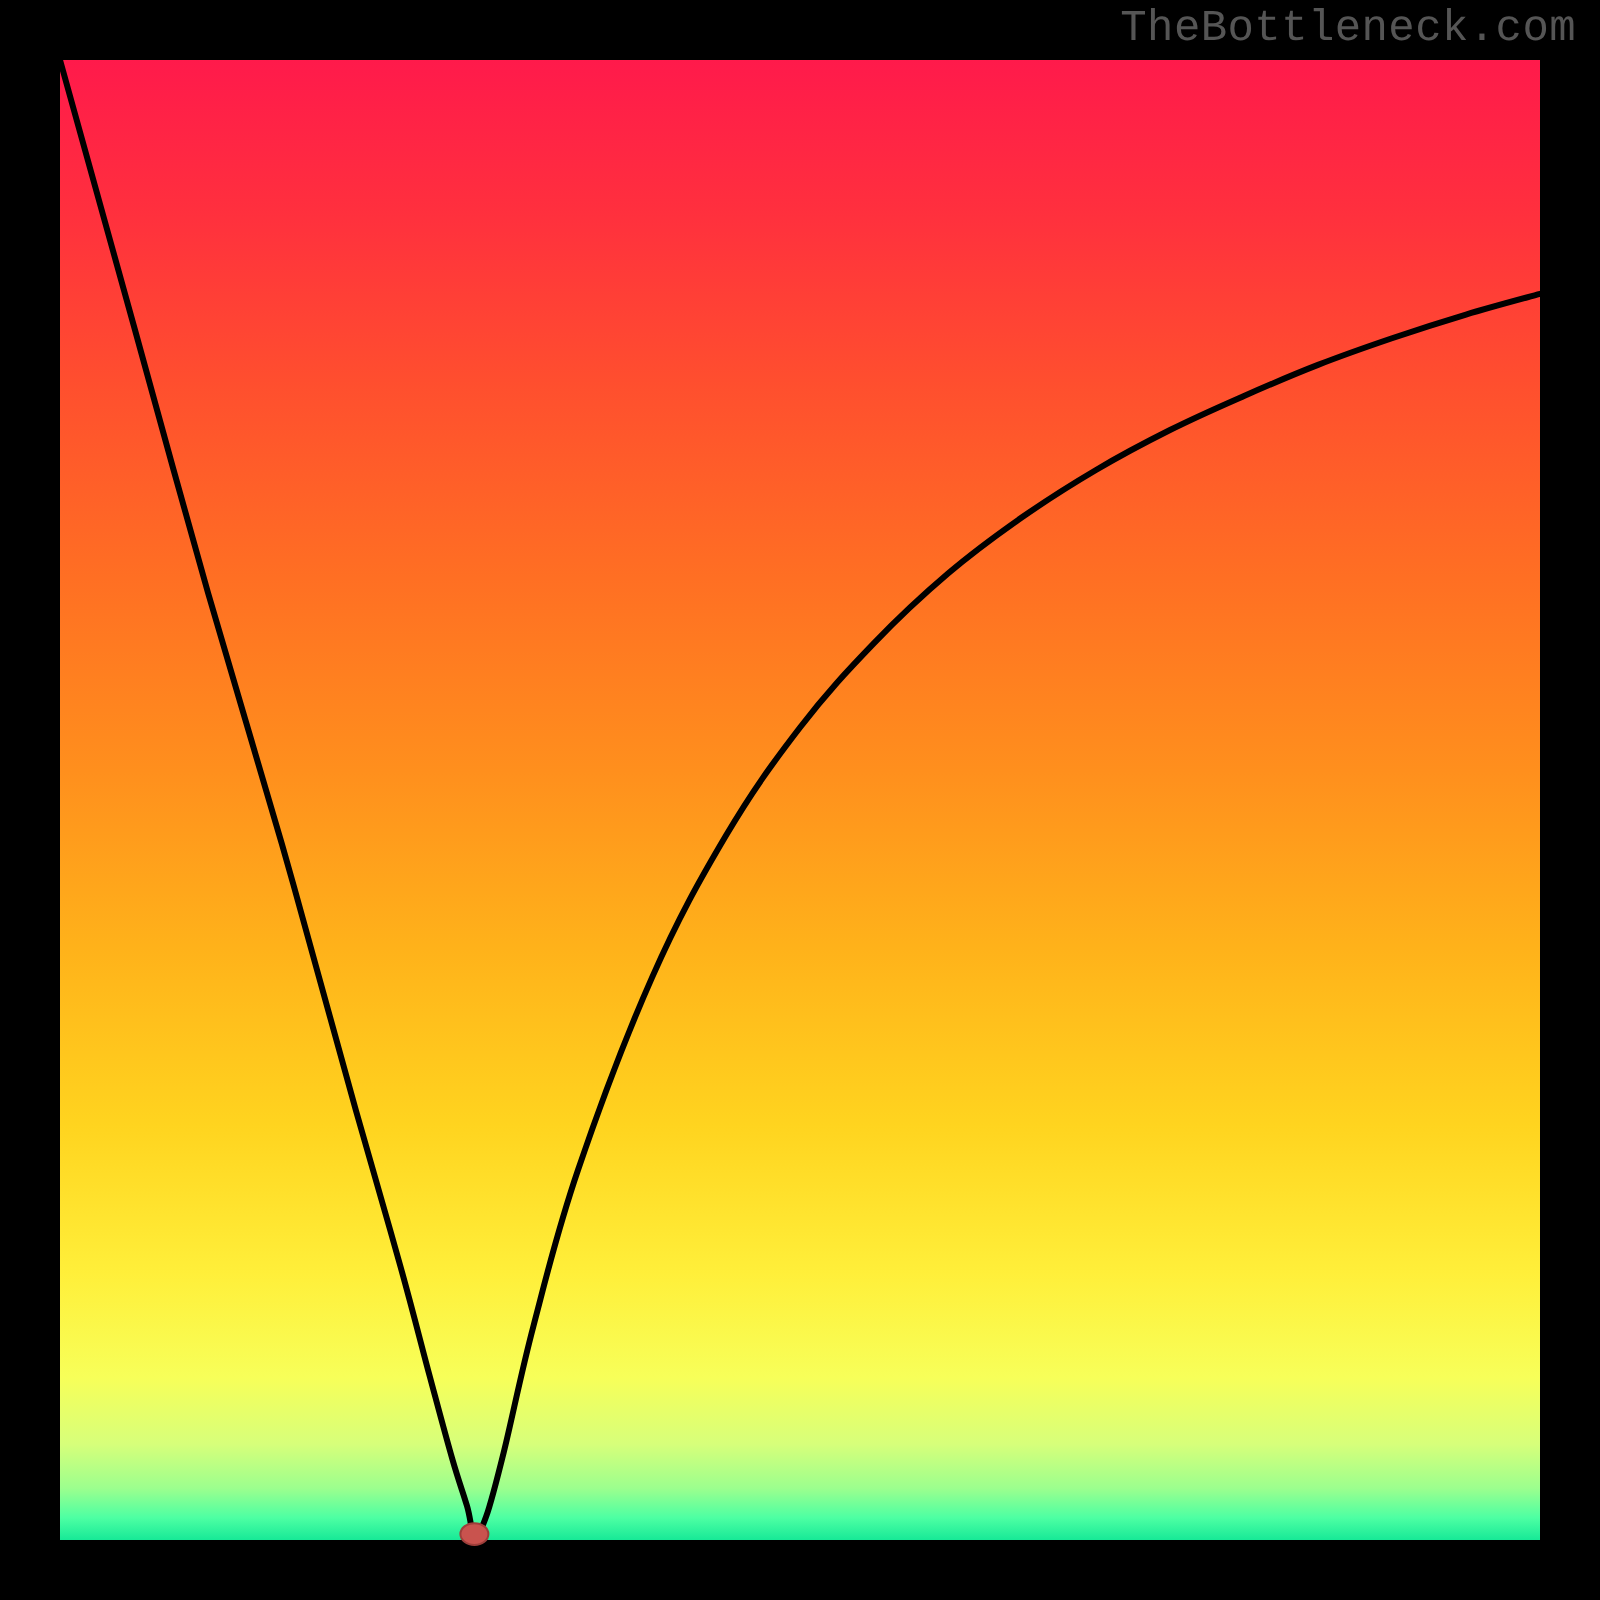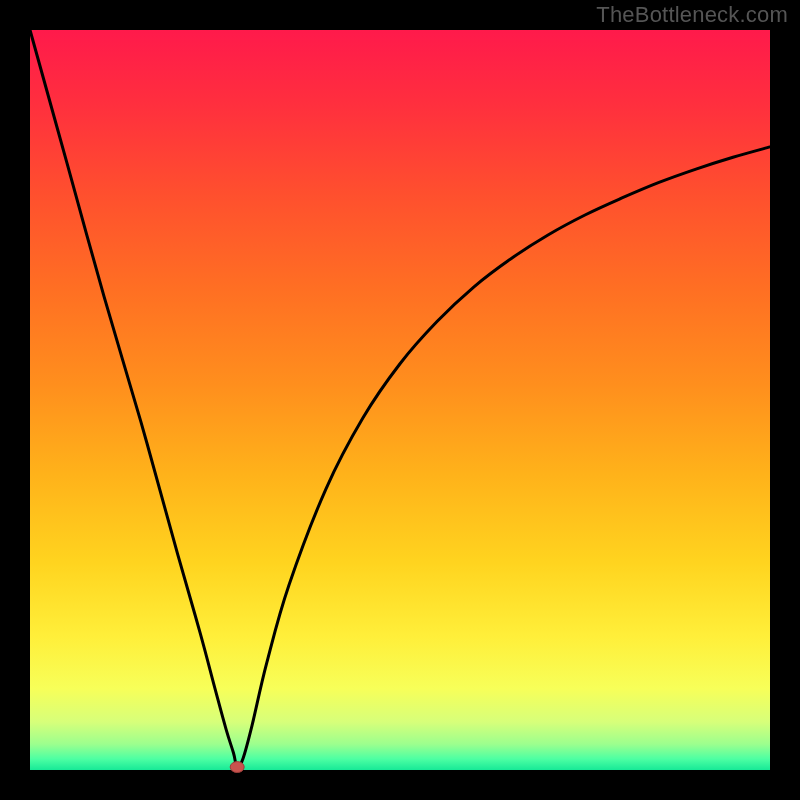--- a/index.html
+++ b/index.html
@@ -18,21 +18,21 @@
   }
   svg.chart {
     position: absolute;
     left: 0;
     top: 0;
   }
   .watermark {
     position: absolute;
     top: 2px;
     right: 12px;
-    font-family: Liberation Sans, sans-serif;
+    font-family: Liberation Mono, monospace;
     font-size: 22px;
     color: #555;
     letter-spacing: 0.2px;
     user-select: none;
   }
 </style>
 </head>
 <body>
 
 <div class="stage">

